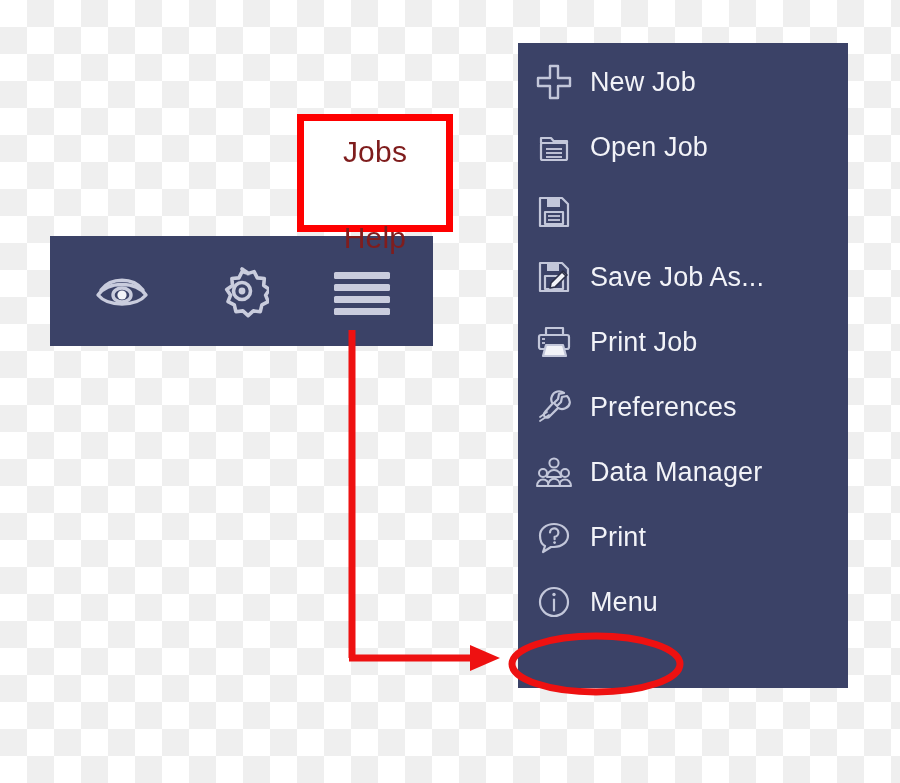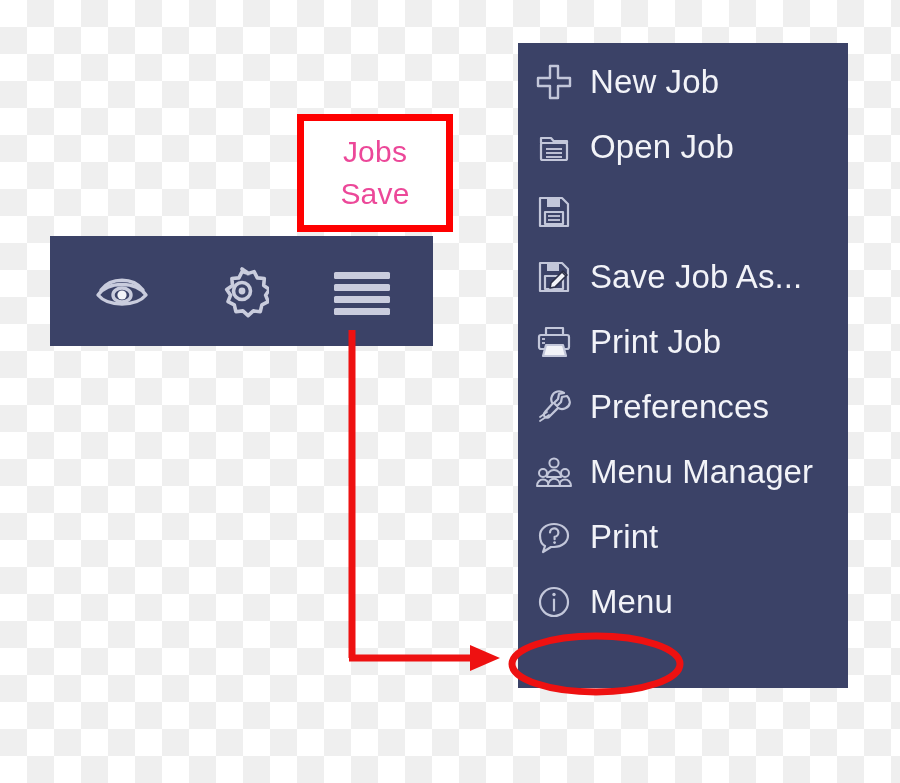--- a/index.html
+++ b/index.html
@@ -54,24 +54,25 @@
     background: #ffffff;
     border: 7px solid #fe0000;
     box-sizing: border-box;
     display: flex;
     flex-direction: column;
     align-items: center;
     justify-content: center;
     gap: 4px;
   }
   #callout .cl-line {
-    color: #ec4899;
+    color: #7f1d1d;
     font-size: 30px;
     line-height: 38px;
     letter-spacing: 0.2px;
+    margin-top: 44px;
   }
 
   
   #menu-panel {
     position: absolute;
     left: 518px;
     top: 43px;
     width: 330px;
     height: 645px;
     background: #3b4267;
@@ -91,21 +92,21 @@
     height: 40px;
     flex: 0 0 44px;
     display: flex;
     align-items: center;
     justify-content: center;
     margin-right: 14px;
   }
   .mi-icon svg { display: block; }
   .mi-label {
     color: #f2f3f8;
-    font-size: 33px;
+    font-size: 27px;
     line-height: 28px;
     letter-spacing: 0.1px;
     white-space: nowrap;
   }
 
   
   #arrow-anno {
     position: absolute;
     left: 0;
     top: 0;
@@ -145,21 +146,21 @@
         <rect x="3" y="6" width="56" height="7" rx="1.5" fill="#c9ccdd"></rect>
         <rect x="3" y="18" width="56" height="7" rx="1.5" fill="#c9ccdd"></rect>
         <rect x="3" y="30" width="56" height="7" rx="1.5" fill="#c9ccdd"></rect>
         <rect x="3" y="42" width="56" height="7" rx="1.5" fill="#c9ccdd"></rect>
       </svg>
     </div>
   </div>
 
   <div id="callout">
     <div class="cl-line">Jobs</div>
-    <div class="cl-line">Save</div>
+    <div class="cl-line">Help</div>
   </div>
 
   <div id="menu-panel">
 
     <div class="menu-item">
       <span class="mi-icon">
         <svg width="36" height="36" viewBox="0 0 36 36" fill="none" stroke="#c3c7da" stroke-width="2.4" stroke-linejoin="round">
           <path d="M14 2 h8 v12 h12 v8 h-12 v12 h-8 v-12 h-12 v-8 h12 Z"></path>
         </svg>
       </span>
@@ -235,21 +236,21 @@
         <svg width="36" height="34" viewBox="0 0 36 34" fill="none" stroke="#c3c7da" stroke-width="2" stroke-linejoin="round">
           <circle cx="18" cy="8" r="4.6"></circle>
           <path d="M11 22 c0 -4.2 3.2 -7 7 -7 s7 2.8 7 7 Z"></path>
           <circle cx="7" cy="18" r="4"></circle>
           <path d="M1 31 c0 -4 2.8 -6.6 6 -6.6 s6 2.6 6 6.6 Z"></path>
           <circle cx="29" cy="18" r="4"></circle>
           <path d="M23 31 c0 -4 2.8 -6.6 6 -6.6 s6 2.6 6 6.6 Z"></path>
           <path d="M12 31 c0 -4.4 2.7 -7.2 6 -7.2 s6 2.8 6 7.2 Z" fill="#3b4267"></path>
         </svg>
       </span>
-      <span class="mi-label">Menu Manager</span>
+      <span class="mi-label">Data Manager</span>
     </div>
 
     <div class="menu-item">
       <span class="mi-icon">
         <svg width="34" height="34" viewBox="0 0 34 34" fill="none" stroke="#c3c7da" stroke-width="2.2" stroke-linejoin="round">
           <path d="M17 4 C25 4 31 9 31 15.5 C31 22 25 27 17 27 h-3 l-8 5 2 -6 C4 24 3 20 3 15.5 C3 9 9 4 17 4 Z"></path>
           <path d="M13 12.5 a4.2 4.2 0 1 1 4.6 4.3 v2.4" stroke-linecap="round"></path>
           <circle cx="17.6" cy="22.6" r="1.4" fill="#c3c7da" stroke="none"></circle>
         </svg>
       </span>

